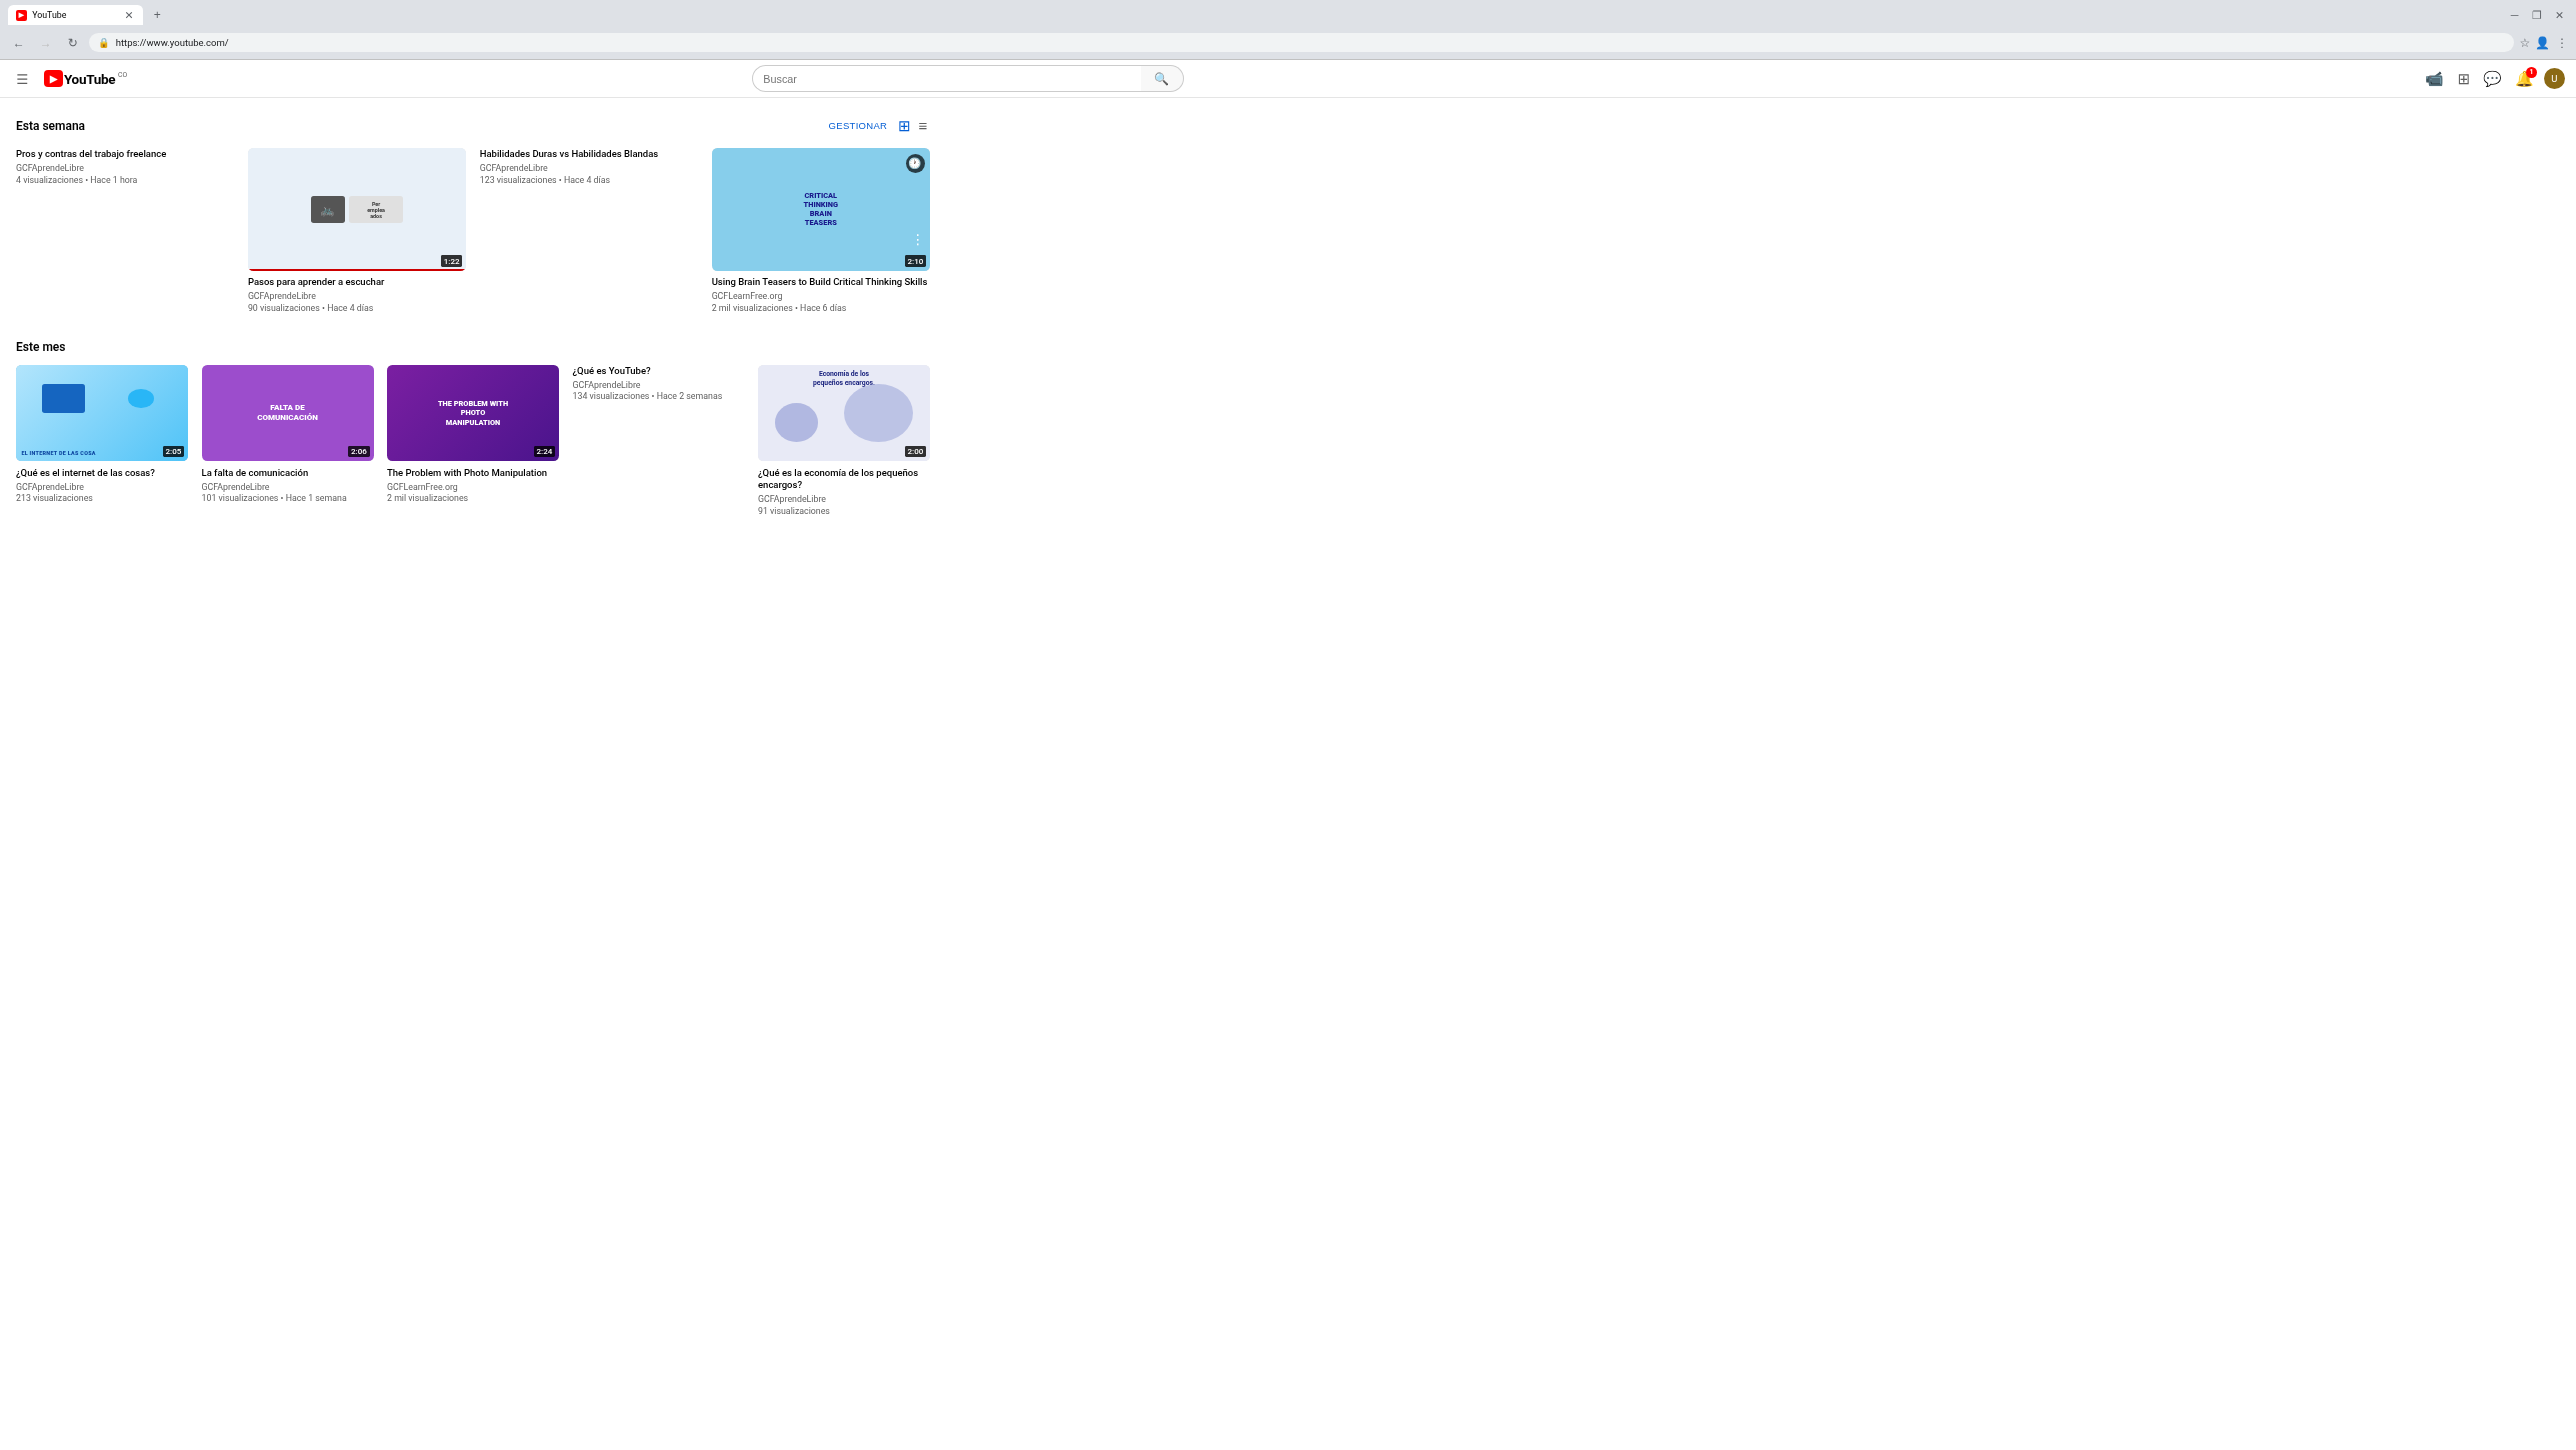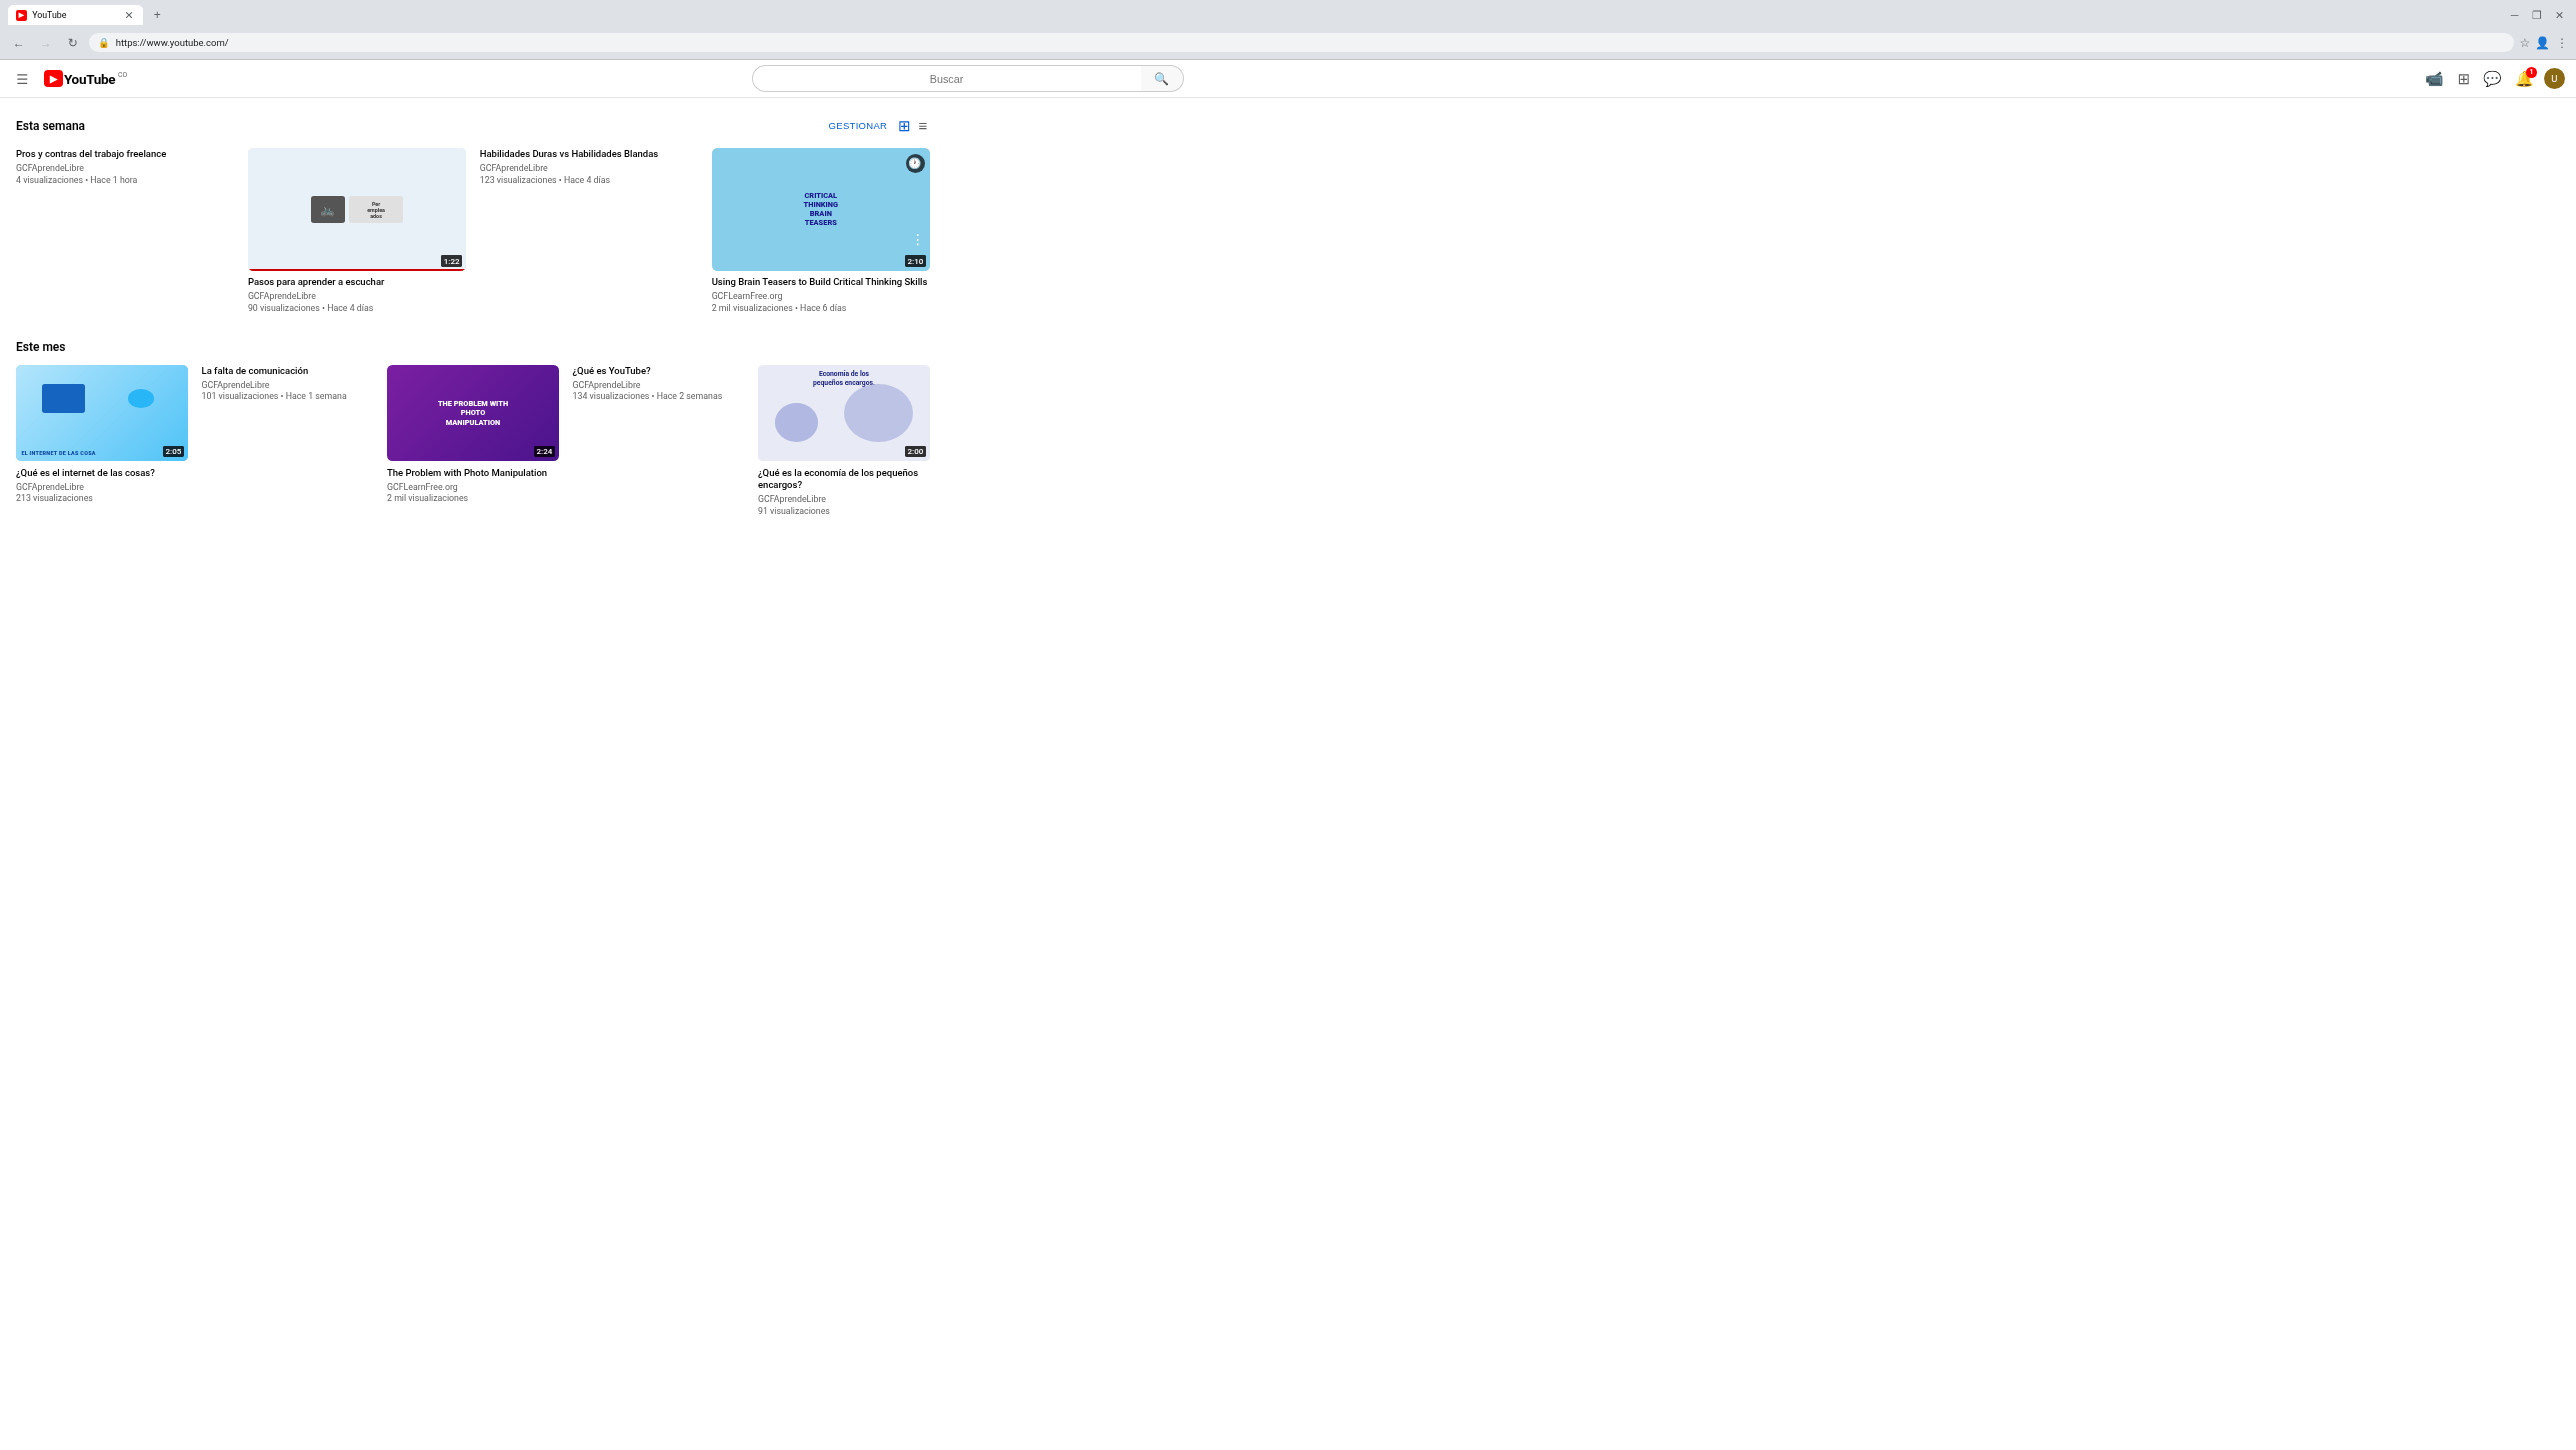--- a/index.html
+++ b/index.html
@@ -163,21 +163,20 @@
     }
     .yt-search-input {
       flex: 1;
       border: 0.7px solid #ccc;
       border-right: none;
       border-radius: 13.5px 0 0 13.5px;
       padding: 5.4px 10.8px;
       font-size: 10.8px;
       outline: none;
       color: #030303;
-      text-align: center;
     }
     .yt-search-btn {
       background: #f8f8f8;
       border: 0.7px solid #ccc;
       border-left: none;
       border-radius: 0 13.5px 13.5px 0;
       padding: 5.4px 13.5px;
       cursor: pointer;
       color: #606060;
       font-size: 12px;
@@ -619,20 +618,26 @@
         <span class="video-duration">2:05</span>
       </div>
       <div class="video-title">¿Qué es el internet de las cosas?</div>
       <div class="video-channel">GCFAprendeLibre</div>
       <div class="video-meta">
         <span>213 visualizaciones</span>
       </div>
     </div>
 
     <div class="video-card">
+      <div class="video-thumb-wrapper">
+        <div class="thumb-comunicacion">
+          <div class="thumb-comunicacion-text">FALTA DE<br>COMUNICACIÓN</div>
+        </div>
+        <span class="video-duration">2:06</span>
+      </div>
       <div class="video-title">La falta de comunicación</div>
       <div class="video-channel">GCFAprendeLibre</div>
       <div class="video-meta">
         <span>101 visualizaciones</span> <span>•</span> <span>Hace 1 semana</span>
       </div>
     </div>
 
     <div class="video-card">
       <div class="video-thumb-wrapper">
         <div class="thumb-photo">

